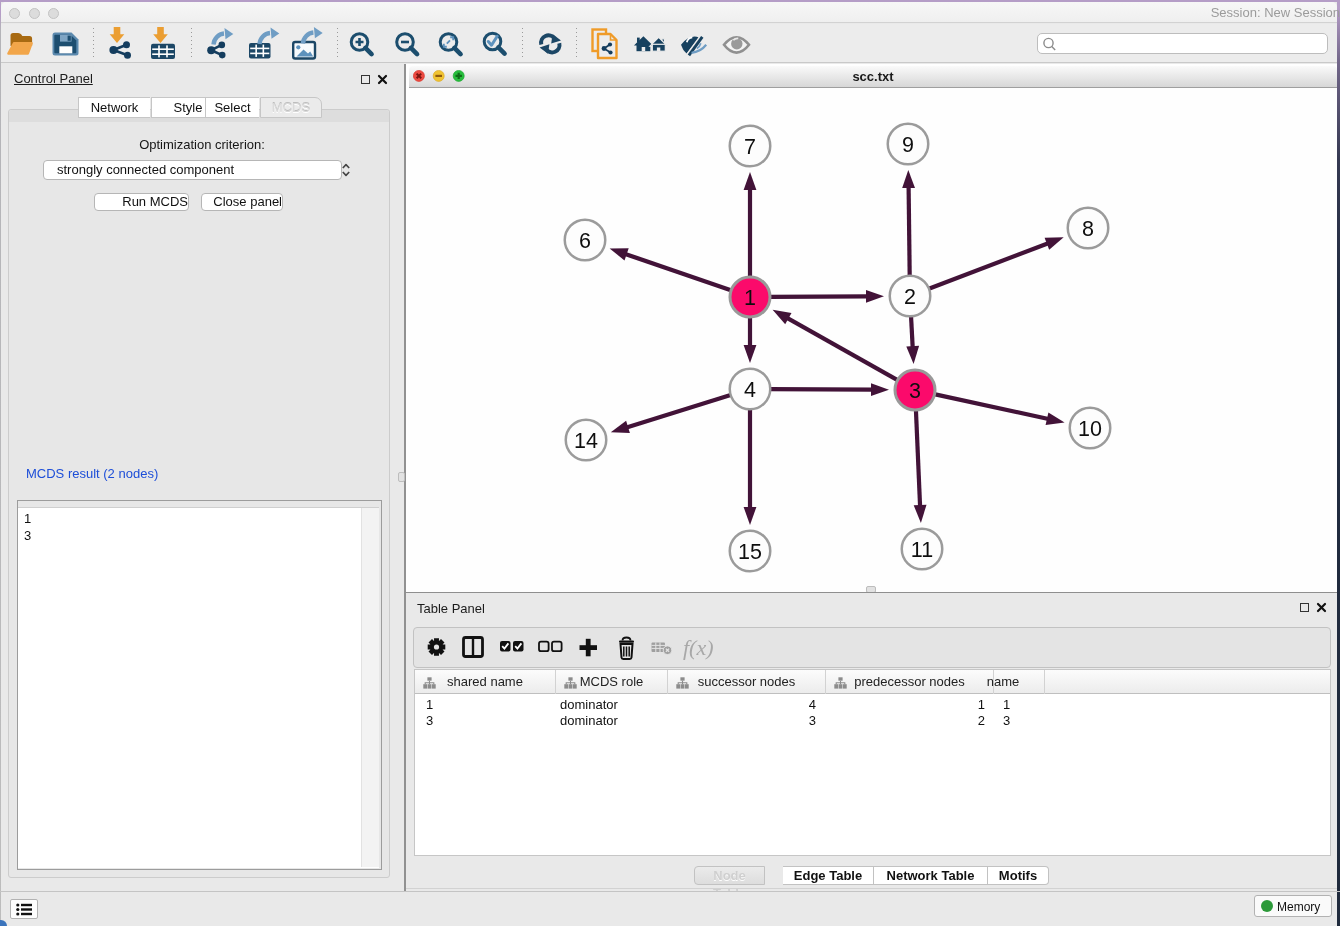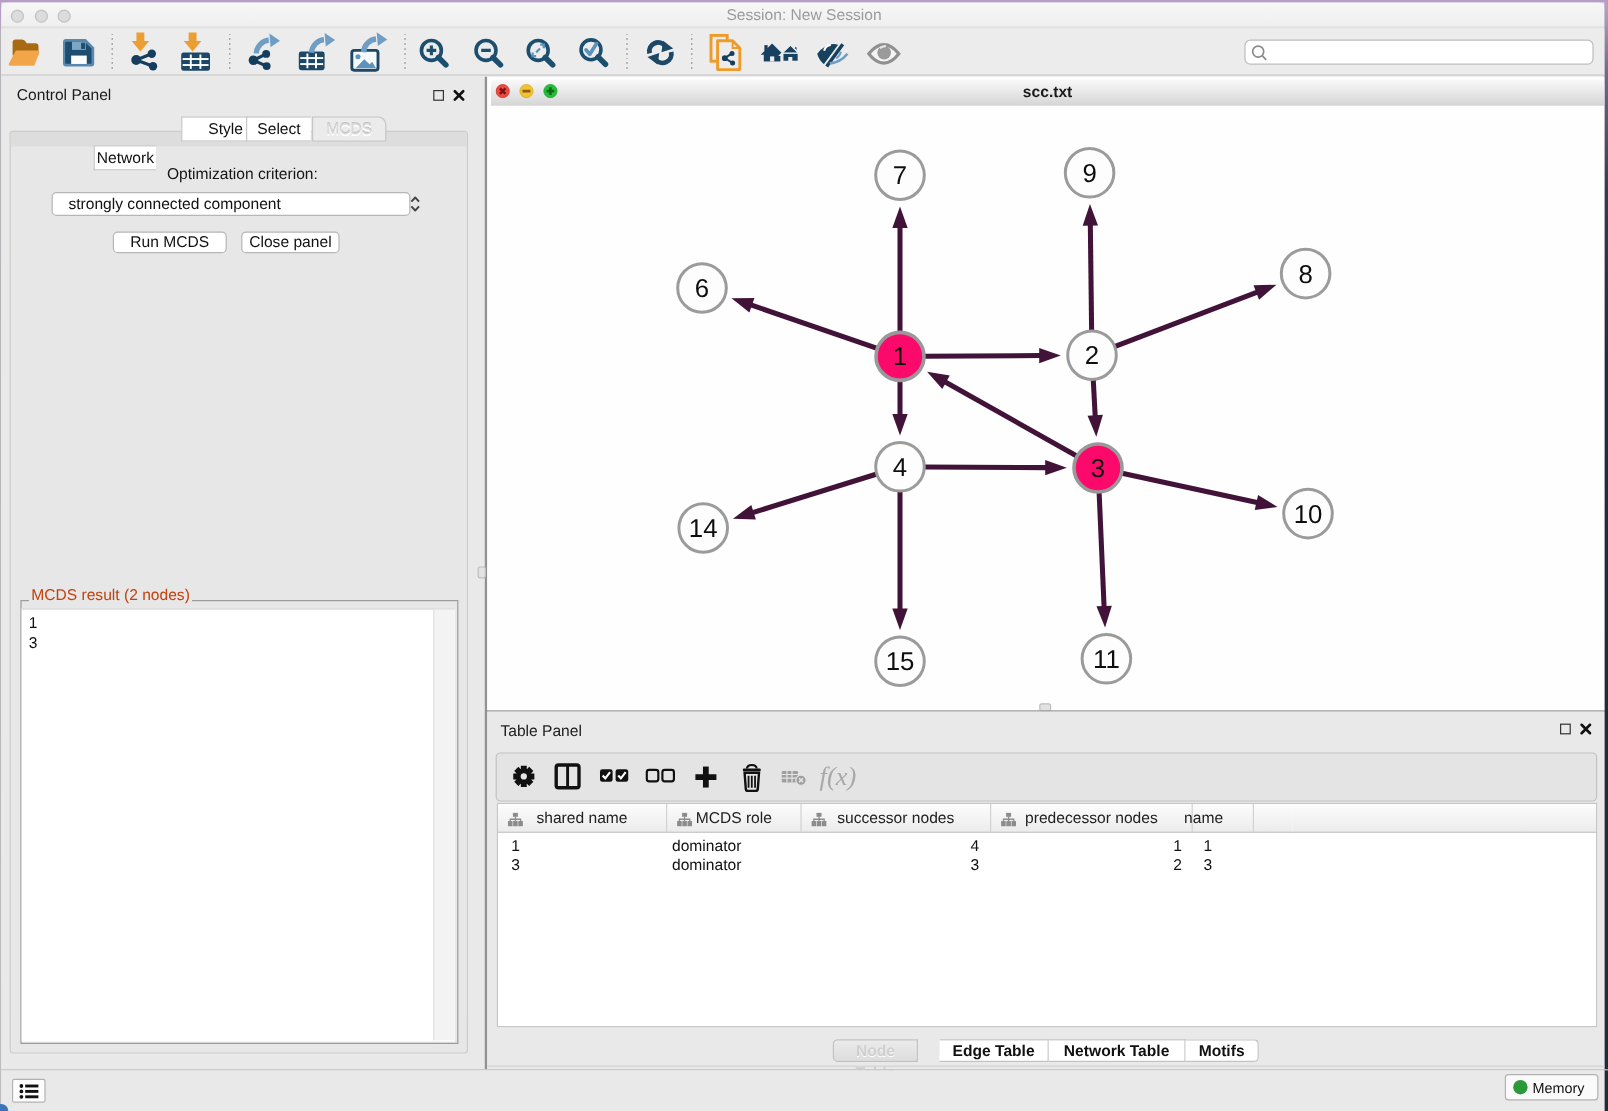--- a/index.html
+++ b/index.html
@@ -13,21 +13,21 @@
 <div class="abs" style="left:0;top:0;width:1340px;height:2px;background:#b59dc7;"></div>
 
 <div class="abs" style="right:0;top:0;width:3px;height:926px;background:linear-gradient(#b59dc7 0px,#b59dc7 8px,#74688b 60px,#353952 160px,#222c40 300px,#1f2a3c 926px);"></div>
 
 <div class="abs" style="left:0;top:0;width:1px;height:926px;background:linear-gradient(#b59dc7 0px,#b59dc7 14px,#b4b4b8 30px,#bdbdbd 926px);"></div>
 
 <div class="abs" style="left:1px;top:2px;width:1336px;height:21px;background:linear-gradient(#f7f7f7,#efefef);border-bottom:1px solid #d2d2d2;border-radius:5px 5px 0 0;"></div>
 <div class="abs" style="left:9px;top:8px;width:11px;height:11px;border-radius:50%;background:#dcdcdc;border:1px solid #c3c3c3;"></div>
 <div class="abs" style="left:29px;top:8px;width:11px;height:11px;border-radius:50%;background:#dcdcdc;border:1px solid #c3c3c3;"></div>
 <div class="abs" style="left:48px;top:8px;width:11px;height:11px;border-radius:50%;background:#dcdcdc;border:1px solid #c3c3c3;"></div>
-<div class="abs" style="left:0;top:5px;width:1340px;text-align:center;font-size:13px;color:#9b9b9b;">Session: New Session</div>
+<div class="abs" style="left:0;top:5px;width:1340px;text-align:right;font-size:13px;color:#9b9b9b;">Session: New Session</div>
 
 <div class="abs" id="toolbar" style="left:1px;top:24px;width:1336px;height:39px;background:#ececec;border-bottom:1px solid #c9c9c9;"></div>
 
 <div class="abs" style="left:1037px;top:33px;width:291px;height:21px;background:#fff;border:1px solid #bdbdbd;border-radius:5px;"></div>
 <svg class="abs" style="left:1041px;top:36px;" width="18" height="18" viewBox="0 0 18 18">
     <circle cx="7.5" cy="7" r="4.6" fill="none" stroke="#8b8b8b" stroke-width="1.4"></circle>
     <line x1="10.8" y1="10.4" x2="14.2" y2="13.9" stroke="#8b8b8b" stroke-width="1.4"></line>
   </svg>
 
 <div class="abs sep" style="left:93px;top:28px;"></div>
@@ -115,53 +115,53 @@
 <line x1="687" y1="31" x2="701" y2="11.6" stroke="#ececec" stroke-width="2.2"></line>
 <line x1="688.9" y1="31.4" x2="702.3" y2="12.8" stroke="#17415f" stroke-width="2.9"></line>
 <path d="M691.5 28.8 Q700.5 28 706.2 20.8" stroke="#6f9dc4" stroke-width="2.2" fill="none"></path>
 <path d="M696.8 24.6 Q699.8 22.8 700.8 19.2" stroke="#6f9dc4" stroke-width="1.7" fill="none"></path>
 <path d="M724 20.8 Q730 13.2 736.5 13.2 Q743 13.2 749 20.8 Q743 28.6 736.5 28.6 Q730 28.6 724 20.8 Z" stroke="#909090" stroke-width="2.6" fill="#f4f4f4"></path>
 <circle cx="736.8" cy="19.8" r="5.7" fill="#9a9a9a"></circle>
 <path d="M733.3 16.2 Q735 14.2 738.2 14.4" stroke="#e8e8e8" stroke-width="1.8" fill="none"></path>
 </svg>
 
 <div class="abs" style="left:1px;top:64px;width:403px;height:827px;background:#e9e9e9;"></div>
-<div class="abs" style="left:14px;top:71px;font-size:13px;color:#1c1c1c;">Control Panel</div>
+<div class="abs" style="left:14px;top:71px;font-size:13px;color:#1c1c1c;text-decoration:underline;">Control Panel</div>
 
 <div class="abs" style="left:361px;top:75px;width:9px;height:9px;border:1.5px solid #333;"></div>
 <svg class="abs" style="left:377px;top:74px;" width="11" height="11" viewBox="0 0 11 11">
     <path d="M2 2 L9 9 M9 2 L2 9" stroke="#111" stroke-width="2.2" stroke-linecap="round"></path>
   </svg>
 
 <div class="abs" style="left:8px;top:109px;width:382px;height:769px;background:#e7e7e7;border:1px solid #cccccc;border-radius:3px;"></div>
 <div class="abs" style="left:9px;top:110px;width:380px;height:12px;background:#dddddd;border-radius:3px 3px 0 0;"></div>
 
 <div class="abs" style="left:78px;top:98px;width:244px;height:19px;"></div>
-<div class="abs tabA" style="left:78px;width:52px;margin-top:24px;">Network</div>
+<div class="abs tabA" style="left:78px;width:72px;">Network</div>
 <div class="abs tabA" style="left:151px;width:73px;">Style</div>
 <div class="abs tabA" style="left:205px;width:54px;">Select</div>
 <div class="abs" style="left:260px;top:97px;width:62px;height:21px;background:#ebebeb;border:1px solid #c6c6c6;border-radius:0 7px 0 0;font-size:13px;text-align:center;line-height:20px;color:#d8d8d8;text-shadow:0 1px 0 #ffffff, 0 -1px 0 #bdbdbd;">MCDS</div>
 <style>
 .tabA { top:97px; height:21px; background:#fff; border:1px solid #c6c6c6; border-right:none; font-size:13px; text-align:center; line-height:20px; color:#111; }
 </style>
 
 <div class="abs" style="left:8px;top:137px;width:388px;text-align:center;font-size:13px;color:#161616;">Optimization criterion:</div>
 <div class="abs" style="left:43px;top:160px;width:299px;height:20px;background:#fff;border:1px solid #b6b6b6;border-radius:4px;font-size:13px;line-height:18px;color:#111;padding-left:13px;">strongly connected component</div>
 <svg class="abs" style="left:340px;top:162px;" width="12" height="16" viewBox="0 0 12 16">
     <path d="M2.8 6 L6 2.6 L9.2 6" fill="none" stroke="#444" stroke-width="1.6" stroke-linejoin="round"></path>
     <path d="M2.8 10 L6 13.4 L9.2 10" fill="none" stroke="#444" stroke-width="1.6" stroke-linejoin="round"></path>
   </svg>
 <div class="abs btn" style="left:94px;top:193px;width:95px;">Run MCDS</div>
 <div class="abs btn" style="left:201px;top:193px;width:82px;">Close panel</div>
 <style>
-.btn { height:18px; background:#fff; border:1px solid #b6b6b6; border-radius:4px; font-size:13px; text-align:center; line-height:16px; color:#111; }
+.btn { height:18px; background:#fff; border:1px solid #b6b6b6; border-radius:4px; font-size:13px; text-align:right; line-height:16px; color:#111; }
 </style>
 
 <div class="abs" style="left:17px;top:500px;width:365px;height:370px;border:1px solid #9c9c9c;"></div>
-<div class="abs" style="left:24px;top:488px;background:#e7e7e7;font-size:13px;color:#c2410c;padding:0 2px;z-index:3;">MCDS result (2 nodes)</div>
+<div class="abs" style="left:24px;top:466px;background:#e7e7e7;font-size:13px;color:#1d4ed8;padding:0 2px;z-index:3;">MCDS result (2 nodes)</div>
 <div class="abs" style="left:18px;top:507px;width:361px;height:361px;background:#fff;border-top:1px solid #cfcfcf;"></div>
 <div class="abs" style="left:361px;top:508px;width:18px;height:359px;background:#f3f3f3;border-left:1px solid #e2e2e2;"></div>
 <div class="abs" style="left:24px;top:510px;font-size:13px;color:#111;line-height:17px;">1<br>3</div>
 
 <div class="abs" style="left:404px;top:64px;width:2px;height:827px;background:#919191;"></div>
 <div class="abs" style="left:406px;top:64px;width:931px;height:528px;background:#fefefe;"></div>
 <div class="abs" style="left:398px;top:472px;width:7px;height:10px;background:#e2e2e2;border:1px solid #bdbdbd;border-radius:2px;"></div>
 
 <div class="abs" style="left:409px;top:66px;width:928px;height:22px;background:linear-gradient(#fafafa,#d7d7d7);border-bottom:1px solid #9f9f9f;border-radius:4px 4px 0 0;"></div>
 <div class="abs" style="left:409px;top:69px;width:928px;text-align:center;font-size:13px;font-weight:bold;color:#1a1a1a;">scc.txt</div>

